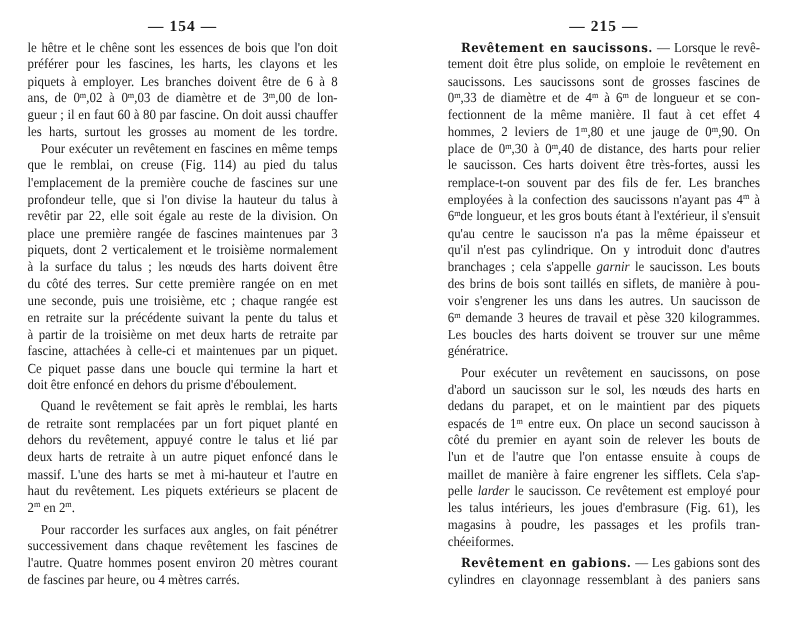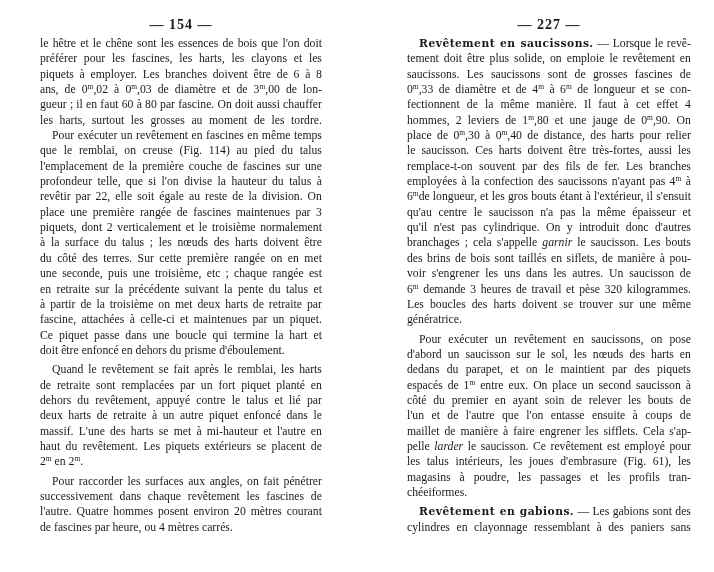--- a/index.html
+++ b/index.html
@@ -3,21 +3,21 @@
 <meta charset="utf-8">
 <style>
   html, body { margin: 0; padding: 0; }
   body {
     width: 714px; height: 572px; overflow: hidden;
     background: #ffffff; position: relative;
     font-family: "Liberation Serif", "DejaVu Serif", serif;
     color: #1a1a1a;
   }
   .page { position: absolute; top: 0; height: 572px; }
-  .page-left { left: 40px; width: 282px; }
+  .page-left { left: 25px; width: 282px; }
   .page-right { left: 407px; width: 284px; }
   .folio {
     position: absolute; top: 17px; left: 0; right: 0;
     text-align: center; font-size: 14px; font-weight: bold; letter-spacing: 1px;
   }
   .text {
     position: absolute; top: 36px; left: 0; right: 0;
     font-size: 12.6px; line-height: 15.35px;
     text-align: justify;
     transform: scaleX(0.93); transform-origin: left top;
@@ -75,21 +75,21 @@
     <div>
       <span class="line indent">Pour raccorder les surfaces aux angles, on fait pénétrer</span>
       <span class="line">successivement dans chaque revêtement les fascines de</span>
       <span class="line">l'autre. Quatre hommes posent environ 20 mètres courant</span>
       <span class="line last">de fascines par heure, ou 4 mètres carrés.</span>
     </div>
   </div>
 </div>
 
 <div class="page page-right">
-  <div class="folio">— 227 —</div>
+  <div class="folio">— 215 —</div>
   <div class="text">
     <div>
       <span class="line indent"><span class="heading">Revêtement en saucissons.</span><span> — Lorsque le revê-</span></span>
       <span class="line">tement doit être plus solide, on emploie le revêtement en</span>
       <span class="line">saucissons. Les saucissons sont de grosses fascines de</span>
       <span class="line">0<sup>m</sup>,33 de diamètre et de 4<sup>m</sup> à 6<sup>m</sup> de longueur et se con-</span>
       <span class="line">fectionnent de la même manière. Il faut à cet effet 4</span>
       <span class="line">hommes, 2 leviers de 1<sup>m</sup>,80 et une jauge de 0<sup>m</sup>,90. On</span>
       <span class="line">place de 0<sup>m</sup>,30 à 0<sup>m</sup>,40 de distance, des harts pour relier</span>
       <span class="line">le saucisson. Ces harts doivent être très-fortes, aussi les</span>

